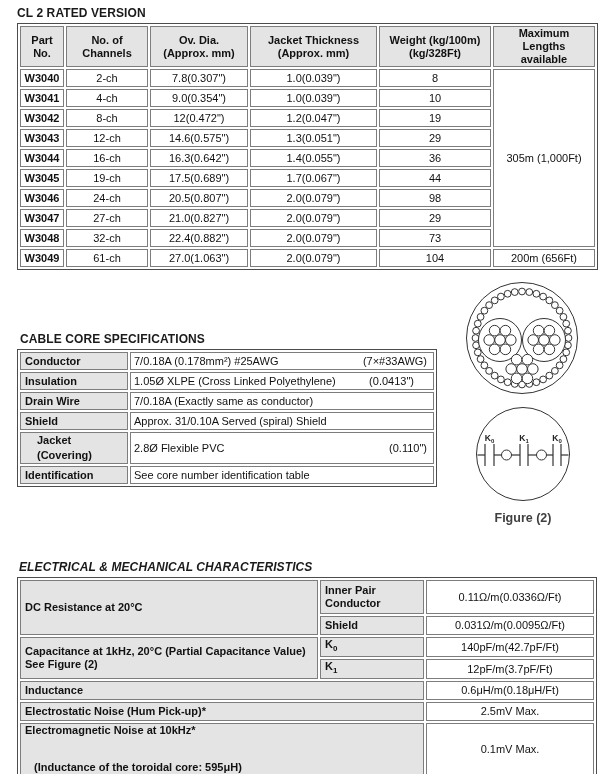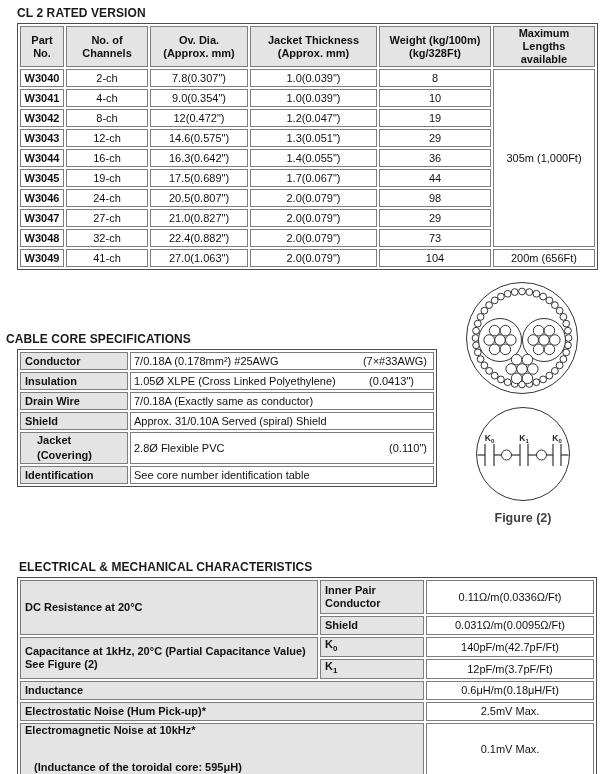--- a/index.html
+++ b/index.html
@@ -154,30 +154,30 @@
     </tr>
     <tr>
       <td class="part">W3048</td>
       <td class="c">32-ch</td>
       <td class="c">22.4(0.882")</td>
       <td class="c">2.0(0.079")</td>
       <td class="c">73</td>
     </tr>
     <tr>
       <td class="part">W3049</td>
-      <td class="c">41-ch</td>
+      <td class="c">61-ch</td>
       <td class="c">27.0(1.063")</td>
       <td class="c">2.0(0.079")</td>
       <td class="c">104</td>
       <td class="c">200m (656Ft)</td>
     </tr>
   </tbody>
     </table>
 
-  <div class="heading" style="left:6px;top:332px;">CABLE CORE SPECIFICATIONS</div>
+  <div class="heading" style="left:20px;top:332px;">CABLE CORE SPECIFICATIONS</div>
 
   <table id="t-core">
     <colgroup>
         <col style="width:108px">
         <col style="width:304px">
       </colgroup>
     <tbody>
         <tr>
       <td class="lbl">Conductor</td>
       <td>
@@ -328,21 +328,21 @@
         <line x1="86" y1="38" x2="86" y2="60"></line>
         <line x1="86" y1="49" x2="93.5" y2="49"></line>
       </g>
       <text x="14.5" y="35" text-anchor="middle" font-size="8.5" font-weight="bold" fill="#222"><tspan>K</tspan><tspan dy="1.5" font-size="6">​</tspan><tspan font-size="6">0</tspan></text>
       <text x="49" y="35" text-anchor="middle" font-size="8.5" font-weight="bold" fill="#222"><tspan>K</tspan><tspan dy="1.5" font-size="6">​</tspan><tspan font-size="6">1</tspan></text>
       <text x="82" y="35" text-anchor="middle" font-size="8.5" font-weight="bold" fill="#222"><tspan>K</tspan><tspan dy="1.5" font-size="6">​</tspan><tspan font-size="6">0</tspan></text>
     </svg>
     <div class="figcap">Figure (2)</div>
   </div>
 
-  <div class="heading" style="left:19px;top:560px;">ELECTRICAL &amp; MECHANICAL CHARACTERISTICS</div>
+  <div class="heading" style="left:19px;top:560px;font-style:italic;">ELECTRICAL &amp; MECHANICAL CHARACTERISTICS</div>
 
   <table id="t-elec">
     <colgroup>
         <col style="width:298px">
         <col style="width:104px">
         <col style="width:168px">
       </colgroup>
     <tbody>
         <tr class="r-ipc">
       <td class="lbl" rowspan="2">DC Resistance at 20°C</td>

